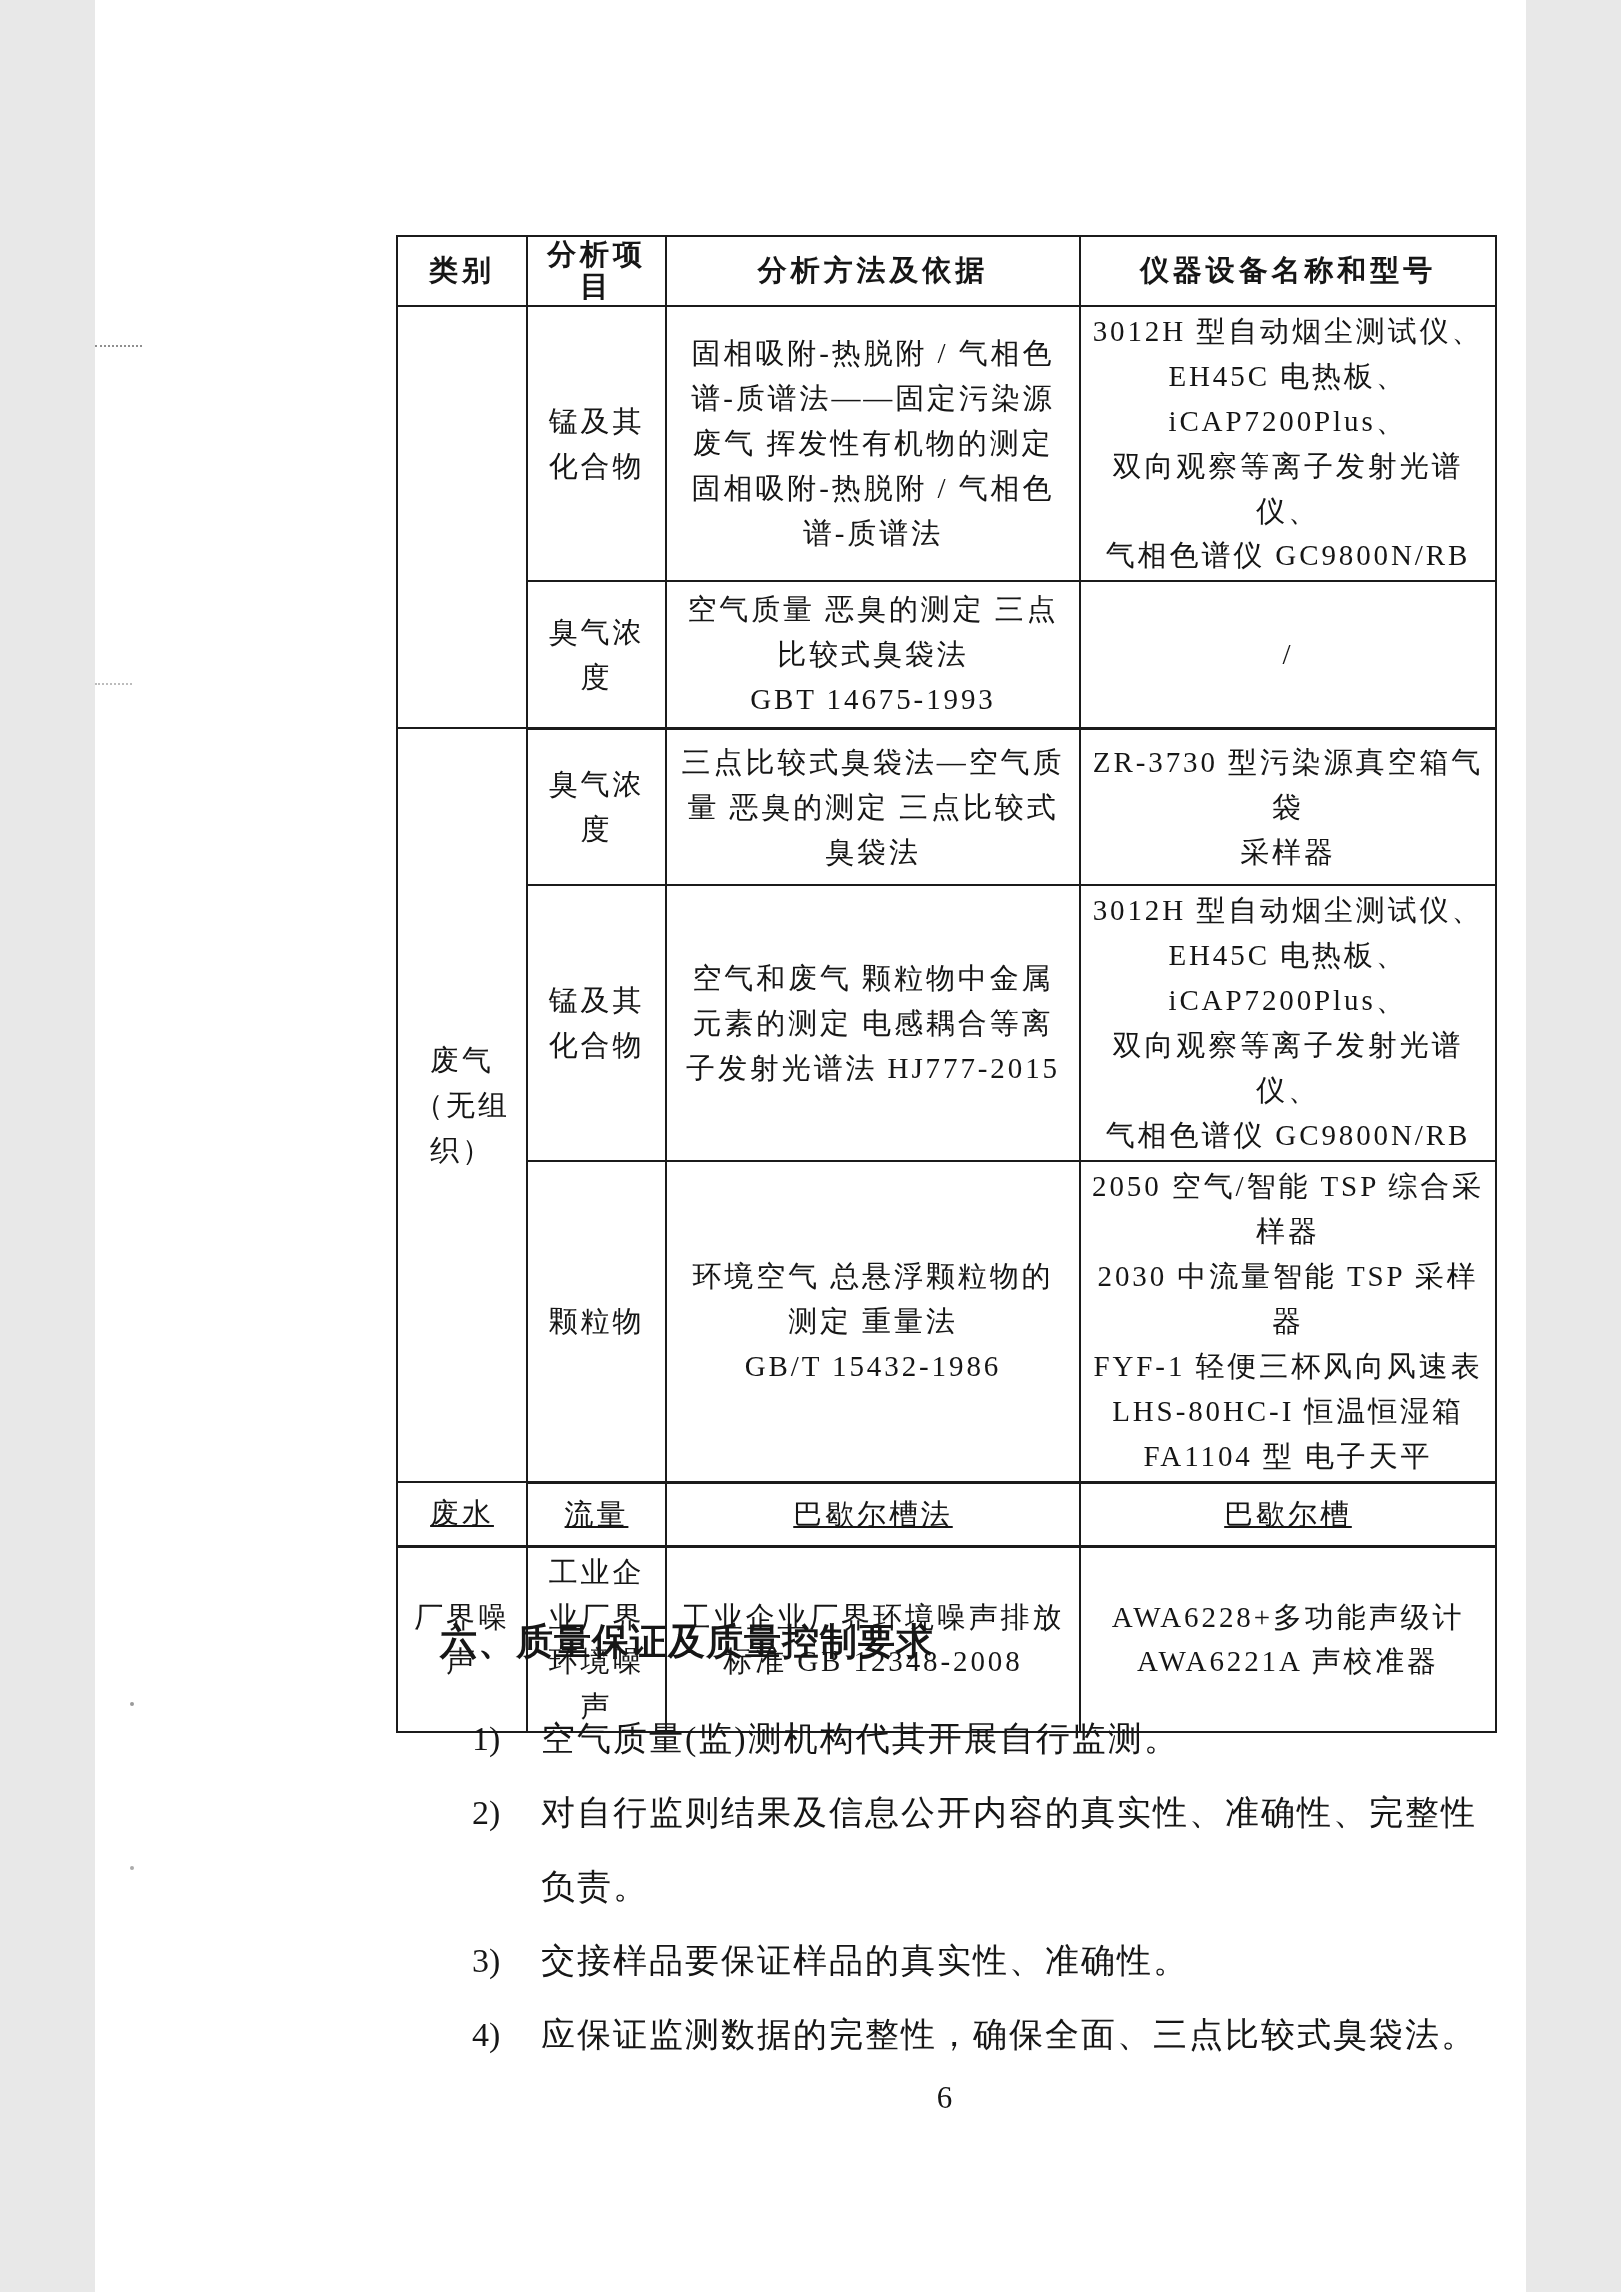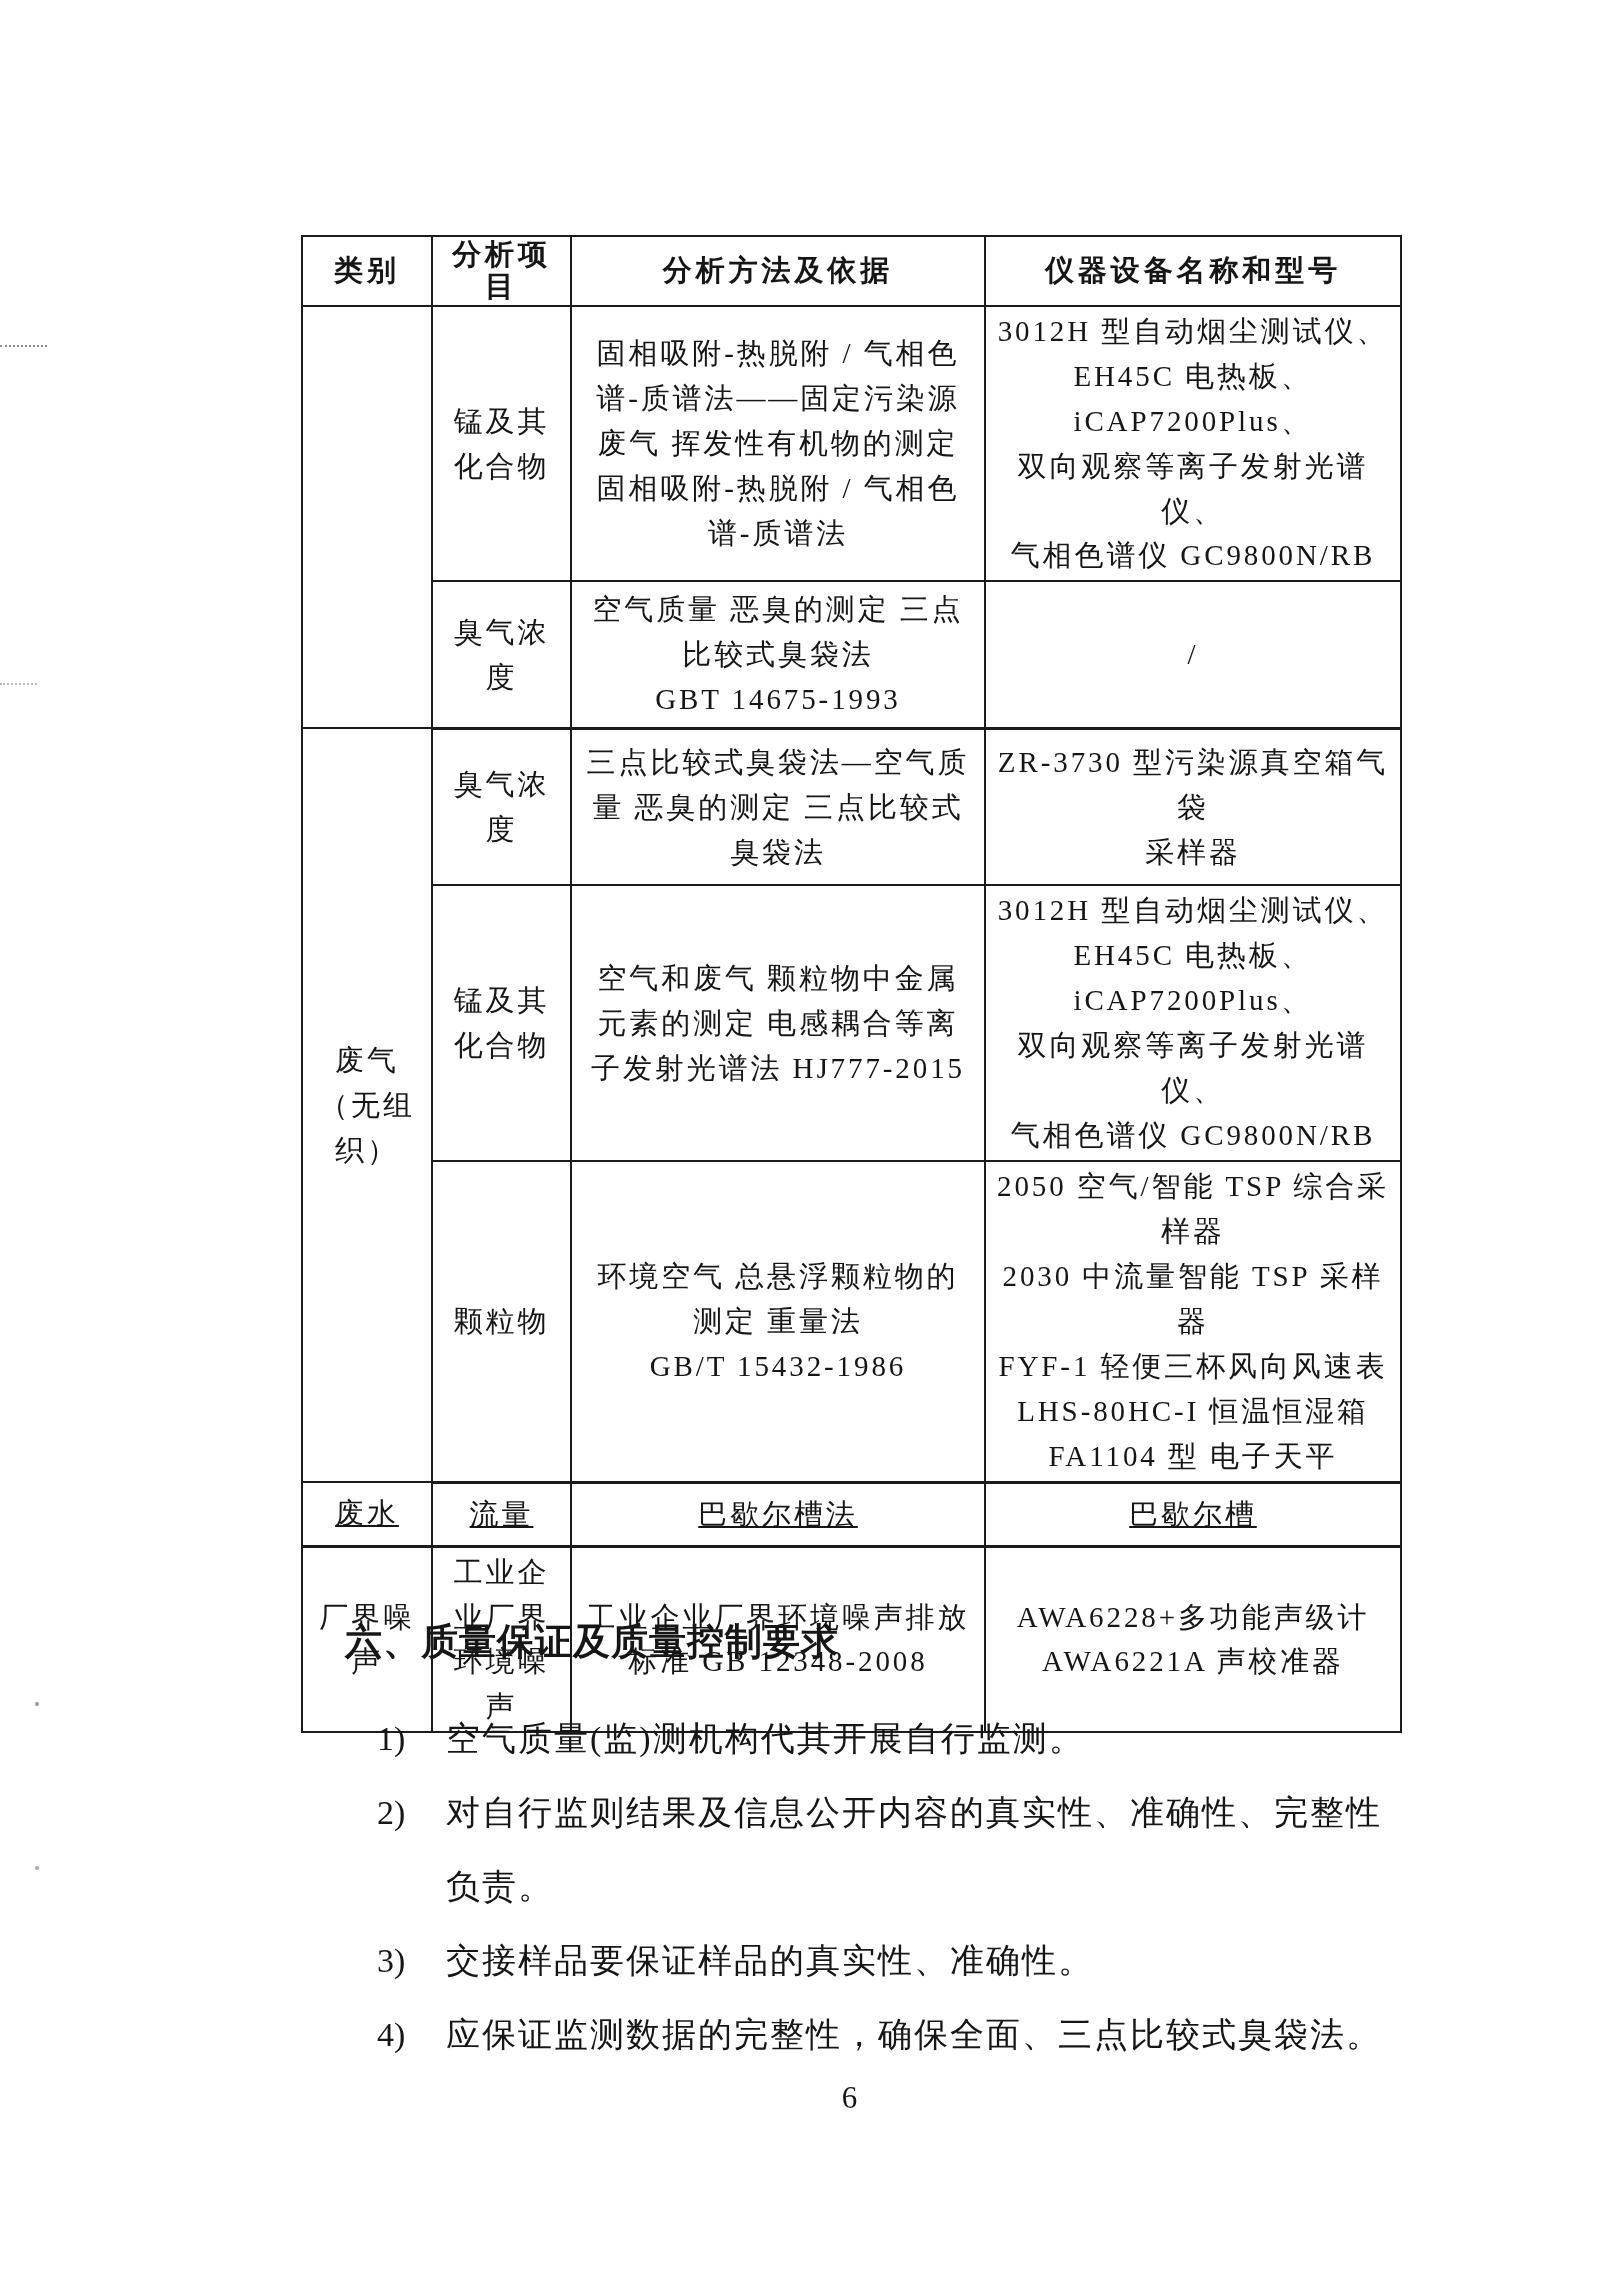--- a/index.html
+++ b/index.html
@@ -1,19 +1,19 @@
 <!DOCTYPE html>
 <html><head>
 <meta charset="utf-8">
 <style>
   * { box-sizing: border-box; }
   html,body { margin:0; padding:0; background:#e8e8e8; }
   .page {
     position: relative;
-    width: 1621px;
+    width: 1431px;
     height: 2293px;
     margin: 0 auto;
     background: #ffffff;
     font-family: "Liberation Serif", serif;
     color: #161616;
     overflow: hidden;
   }
 
   
   table.monitor {

